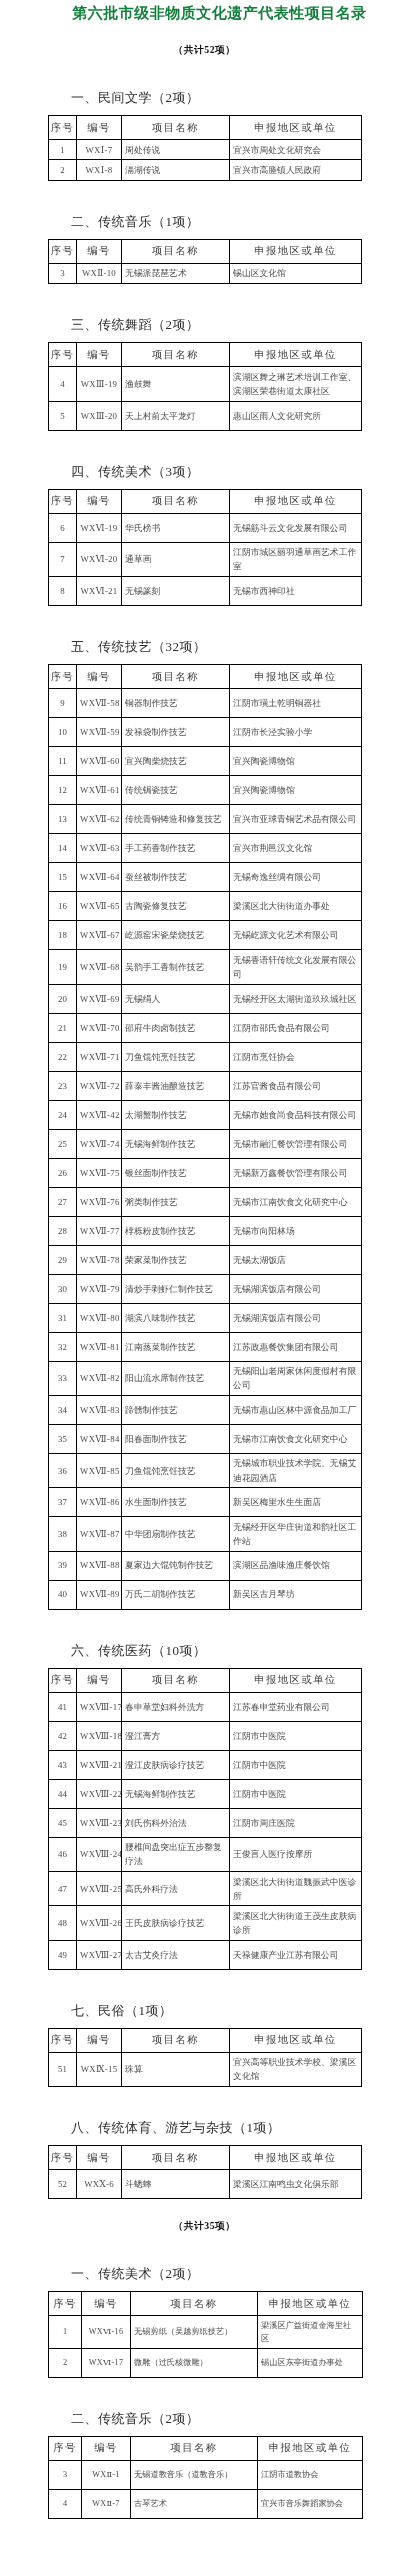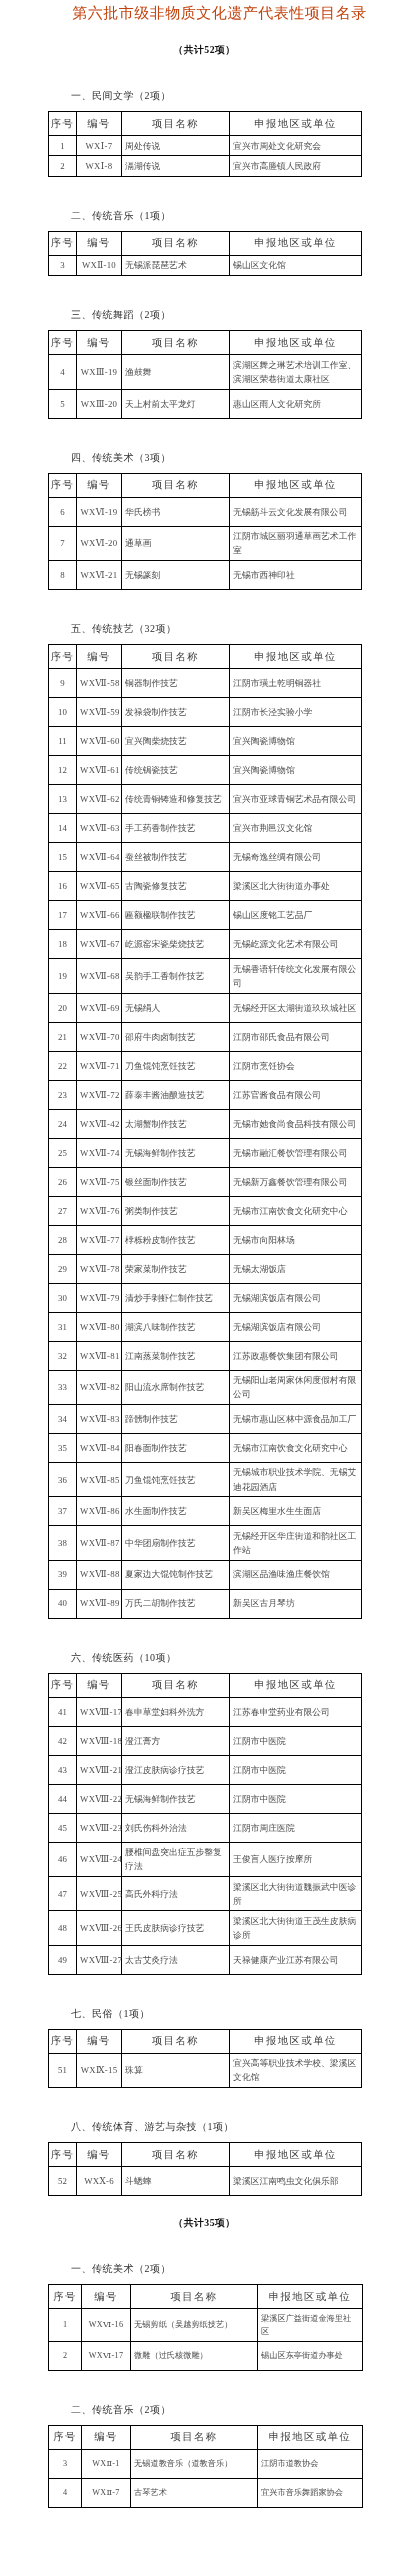--- a/index.html
+++ b/index.html
@@ -8,38 +8,38 @@
     font-family:"Liberation Serif","DejaVu Serif",serif;
     color:#333;
     -webkit-font-smoothing:antialiased;
   }
   .page{padding:3.1px 0 13.4px 0;}
   .doc{margin:0 auto;}
   .doc + .doc{margin-top:5.2px;}
   .doc-title{
     text-align:center;
     font-family:"Liberation Sans","DejaVu Sans",sans-serif;
-    font-weight:normal;
+    font-weight:bold;
     font-size:15px;
     line-height:1.35;
-    color:#c2410c;
+    color:#15803d;
     letter-spacing:0.5px;
     padding-left:30px;
   }
   .doc-subtitle{
     text-align:center;
     font-weight:bold;
     font-size:9.8px;
     color:#101010;
     margin-top:20.6px;
     letter-spacing:0.5px;
   }
   .section{width:313px;margin:0 auto;}
   .section-heading{
-    font-size:10px;
+    font-size:13px;
     color:#2e2e2e;
     margin:32px 0 8.2px 23px;
     letter-spacing:0.5px;
     font-weight:500;
   }
   table.projects{
     width:313px;
     border-collapse:collapse;
     table-layout:fixed;
     border:1px solid #000;
@@ -275,26 +275,20 @@
     <td class="c-name">蚕丝被制作技艺</td>
     <td class="c-unit">无锡奇逸丝绸有限公司</td>
   </tr>
                 <tr>
     <td class="c-no">16</td>
     <td class="c-code">WXⅦ-65</td>
     <td class="c-name">古陶瓷修复技艺</td>
     <td class="c-unit">梁溪区北大街街道办事处</td>
   </tr>
                 <tr>
-    <td class="c-no">17</td>
-    <td class="c-code">WXⅦ-66</td>
-    <td class="c-name">匾额楹联制作技艺</td>
-    <td class="c-unit">锡山区度铭工艺品厂</td>
-  </tr>
-                <tr>
     <td class="c-no">18</td>
     <td class="c-code">WXⅦ-67</td>
     <td class="c-name">屹源窑宋瓷柴烧技艺</td>
     <td class="c-unit">无锡屹源文化艺术有限公司</td>
   </tr>
                 <tr>
     <td class="c-no">19</td>
     <td class="c-code">WXⅦ-68</td>
     <td class="c-name">吴韵手工香制作技艺</td>
     <td class="c-unit">无锡香语轩传统文化发展有限公司</td>

